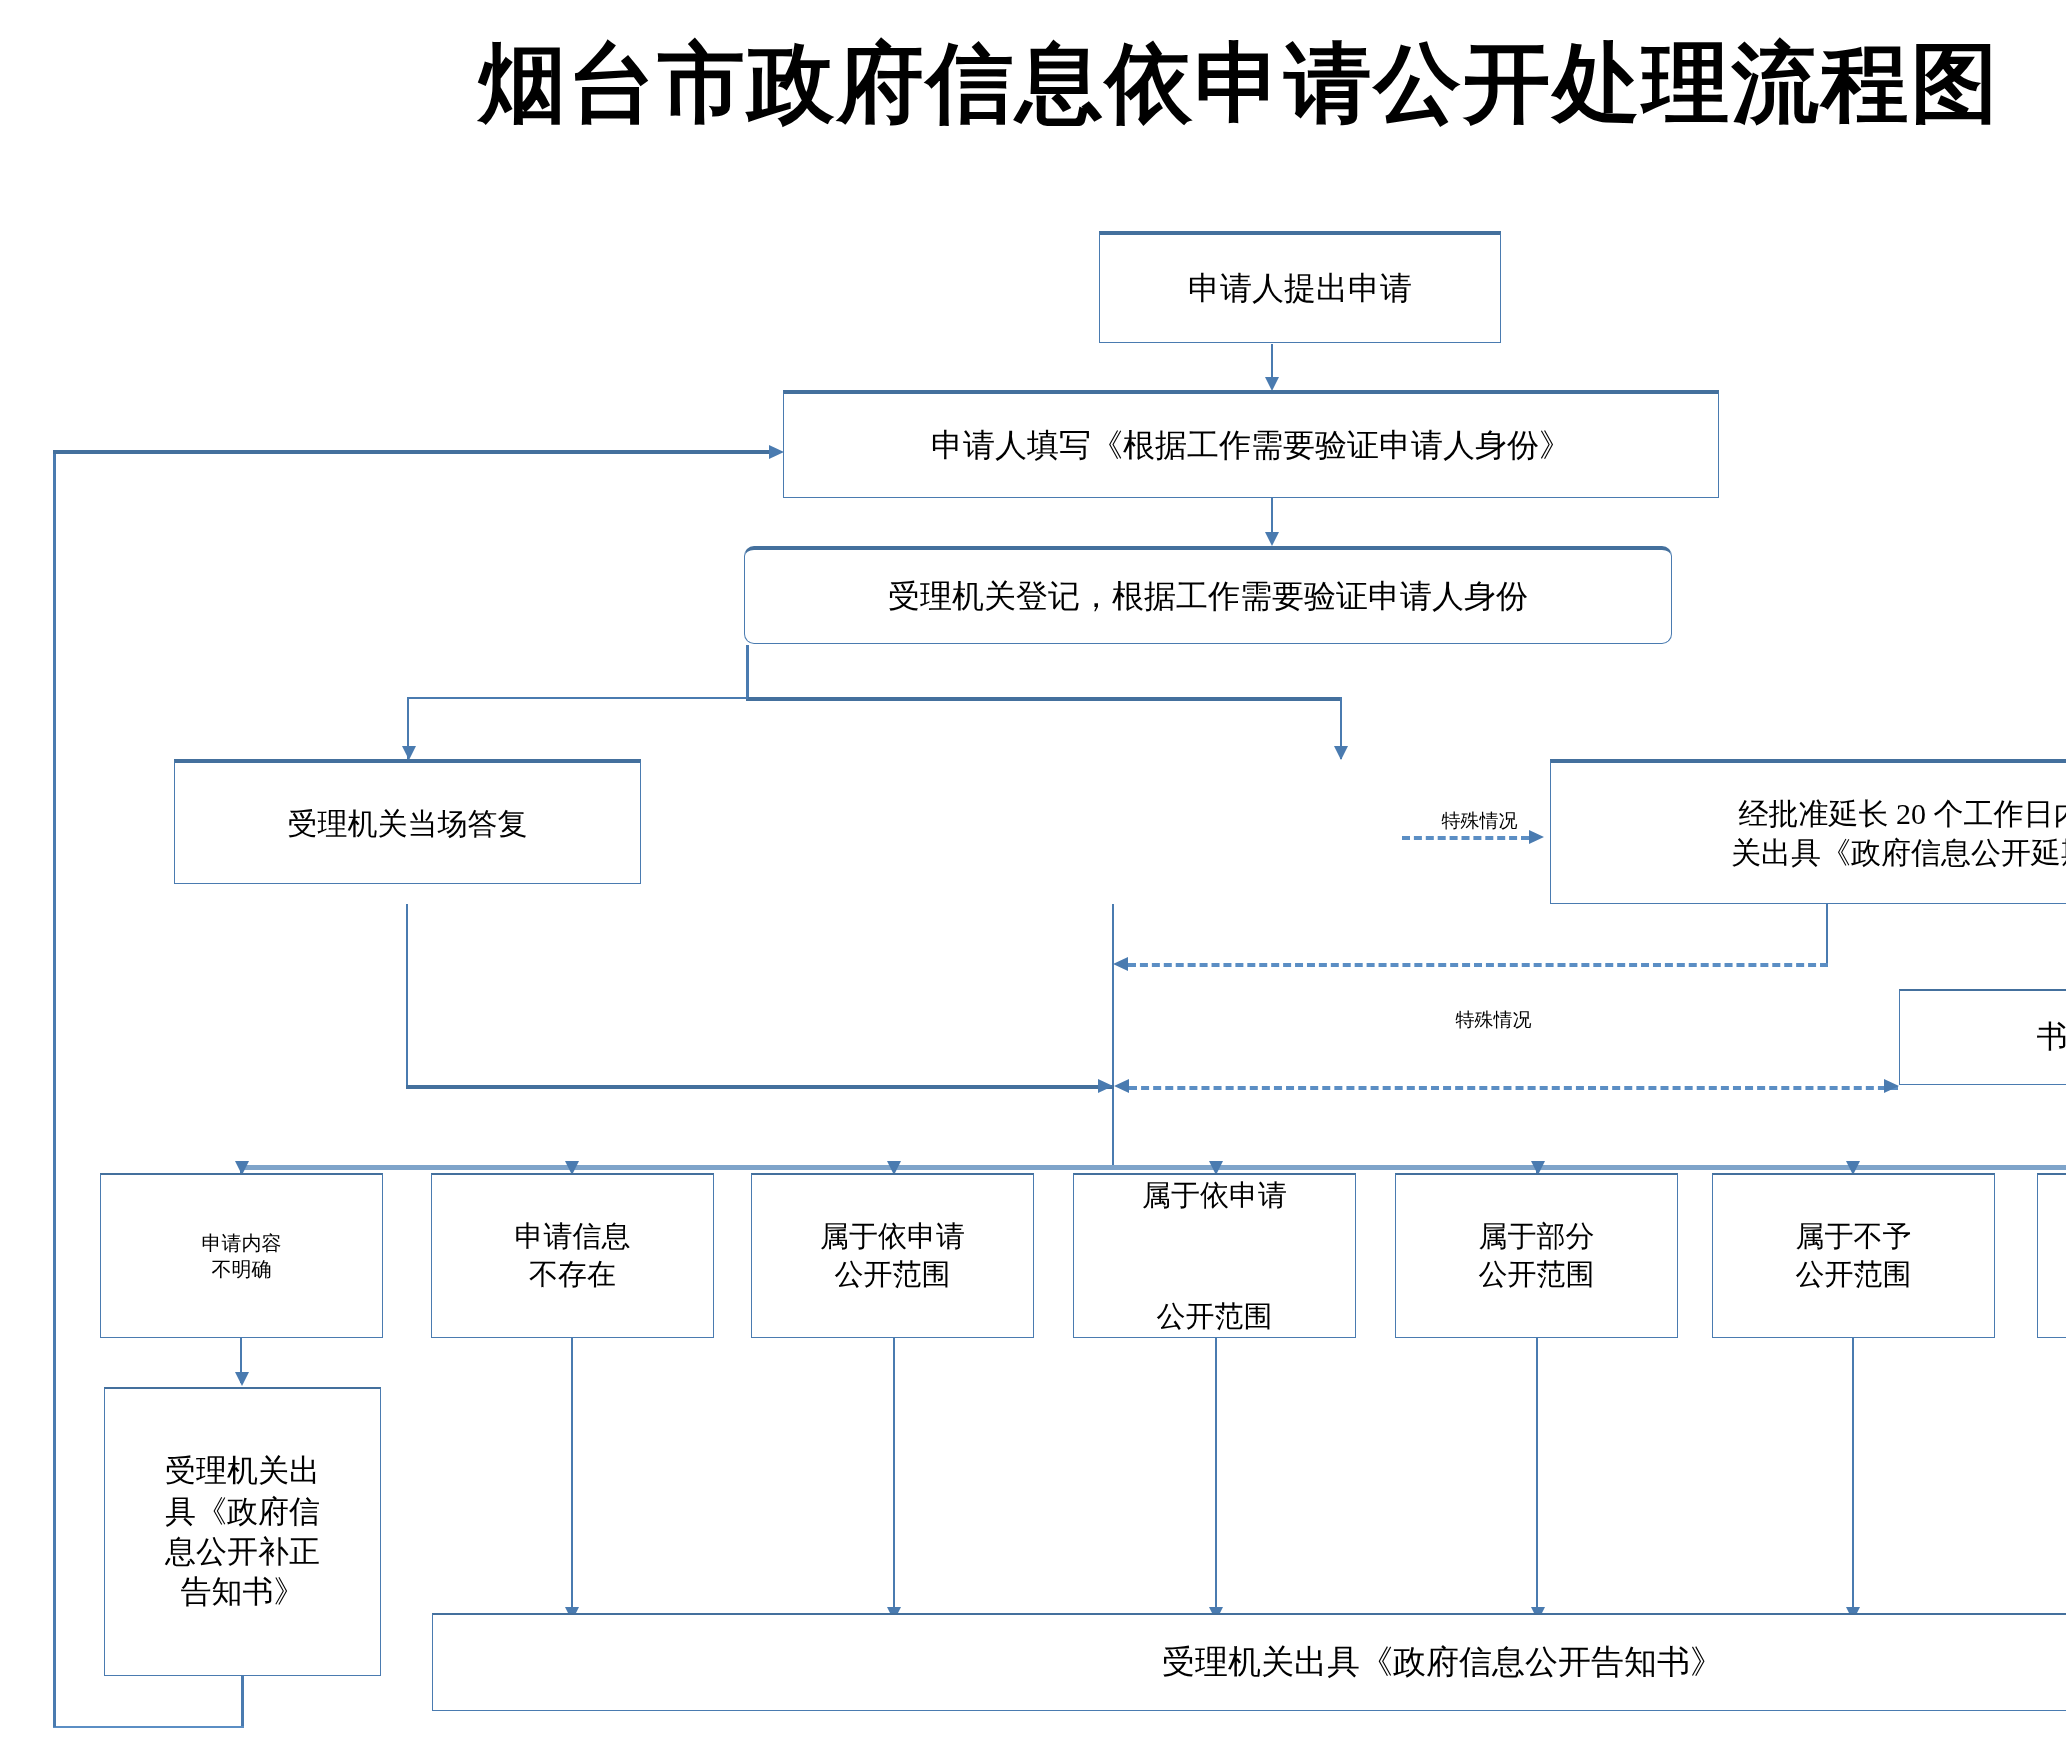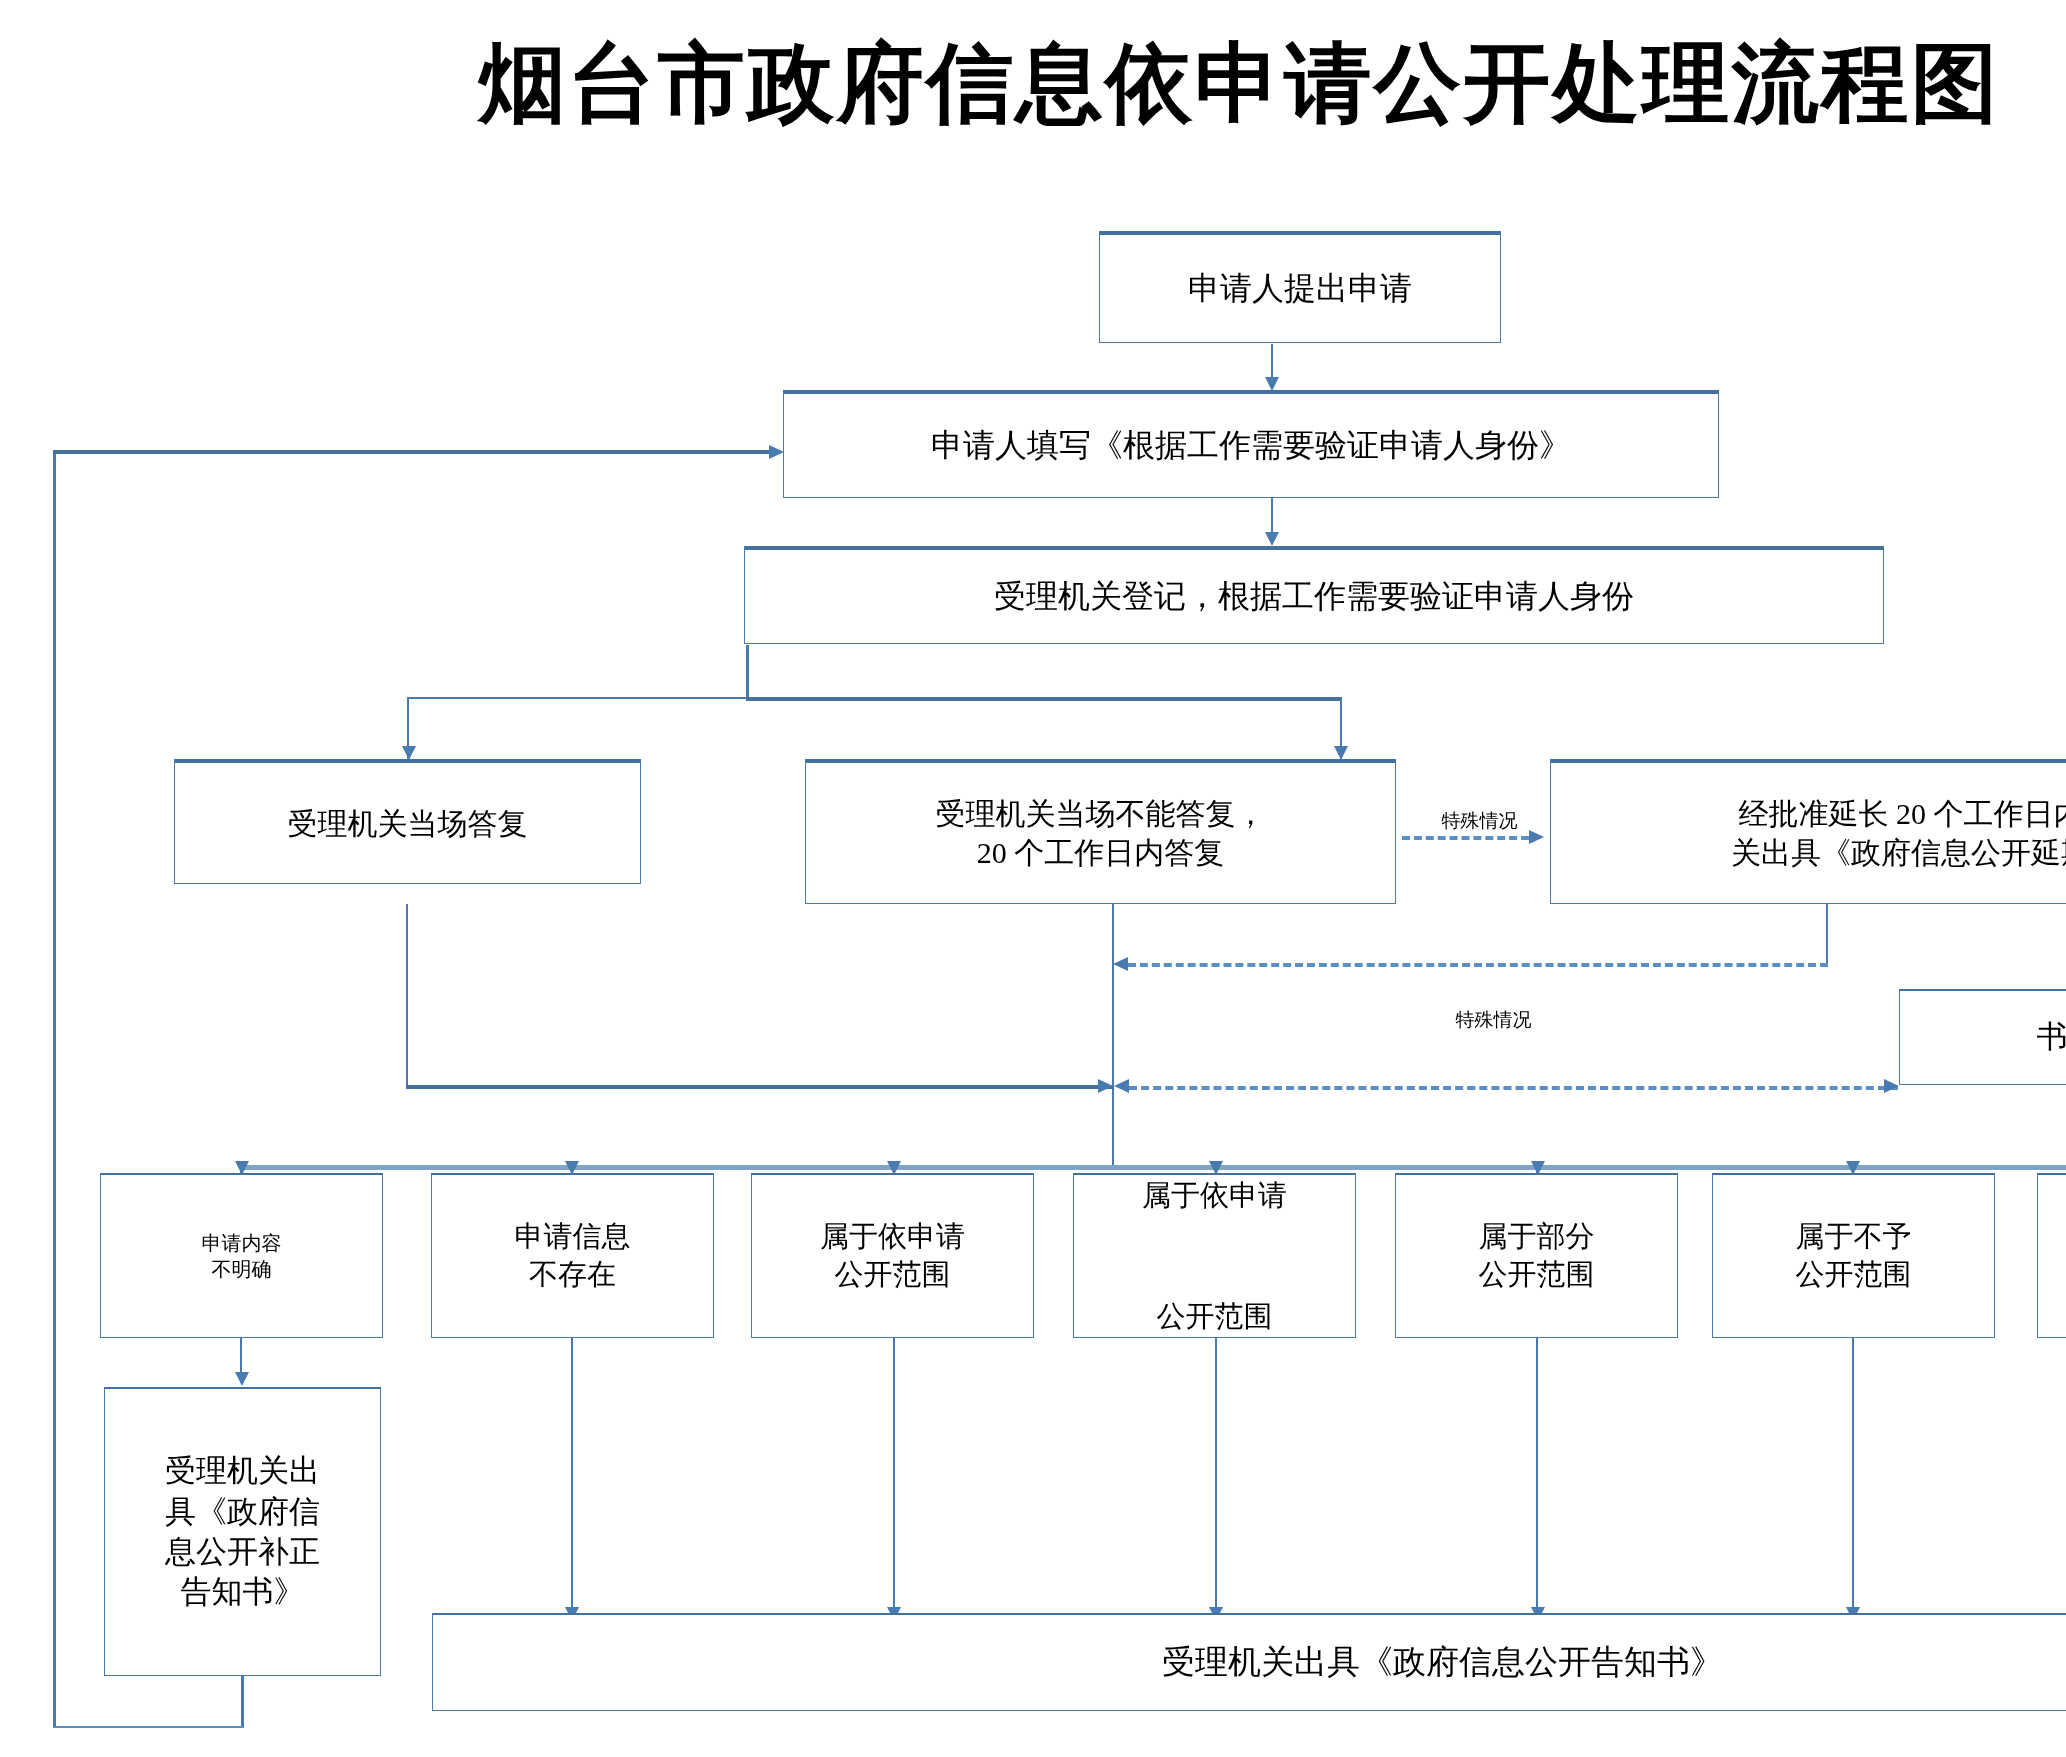--- a/index.html
+++ b/index.html
@@ -78,41 +78,37 @@
   <div class="vline" style="left:1271px;top:344px;height:45px;"></div>
   <div class="adown" style="left:1265px;top:377px;"></div>
 
   <div class="node" style="left:783px;top:390px;width:936px;height:108px;font-size:32px;">
     <span class="txt">申请人填写《根据工作需要验证申请人身份》</span>
   </div>
 
   <div class="vline" style="left:1271px;top:498px;height:45px;"></div>
   <div class="adown" style="left:1265px;top:532px;"></div>
 
-  <div class="node" style="left:744px;top:546px;width:1140px;height:98px;font-size:32px;">
+  <div class="node" style="left:744px;top:546px;width:928px;height:98px;font-size:32px;border-radius:10px;">
     <span class="txt">受理机关登记，根据工作需要验证申请人身份</span>
   </div>
 
   <div class="vline thick" style="left:746px;top:645px;height:54px;"></div>
   <div class="hline" style="left:746px;top:697px;width:596px;"></div>
   <div class="vline" style="left:407px;top:697px;height:62px;"></div>
   <div class="hline thin" style="left:407px;top:697px;width:341px;"></div>
   <div class="adown" style="left:402px;top:746px;"></div>
 
   <div class="vline" style="left:1340px;top:697px;height:62px;"></div>
   <div class="adown" style="left:1334px;top:746px;"></div>
 
   <div class="node" style="left:174px;top:759px;width:467px;height:125px;font-size:30px;">
     <span class="txt">受理机关当场答复</span>
   </div>
 
-  <div class="node" style="left:805px;top:759px;width:591px;height:145px;font-size:30px;flex-direction:column;">
-    <span class="txt">受理机关当场不能答复，</span>
-    <span class="txt">20 个工作日内答复</span>
-  </div>
 
   <div class="edge-label" style="left:1403px;top:808px;width:153px;">特殊情况</div>
   <div class="dash" style="left:1402px;top:836px;width:127px;"></div>
   <div class="aright" style="left:1529px;top:830px;"></div>
 
   <div class="node" style="left:1550px;top:759px;width:902px;height:145px;font-size:30px;flex-direction:column;">
     <span class="txt">经批准延长 20 个工作日内答复，受理机</span>
     <span class="txt">关出具《政府信息公开延期答复告知书》</span>
   </div>
 

